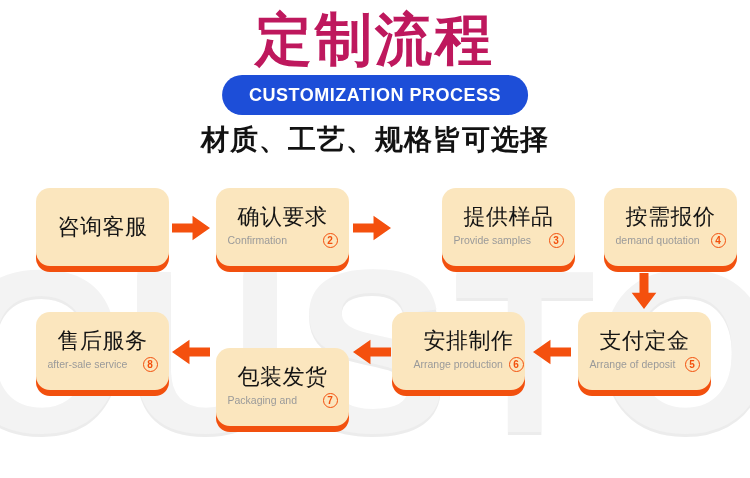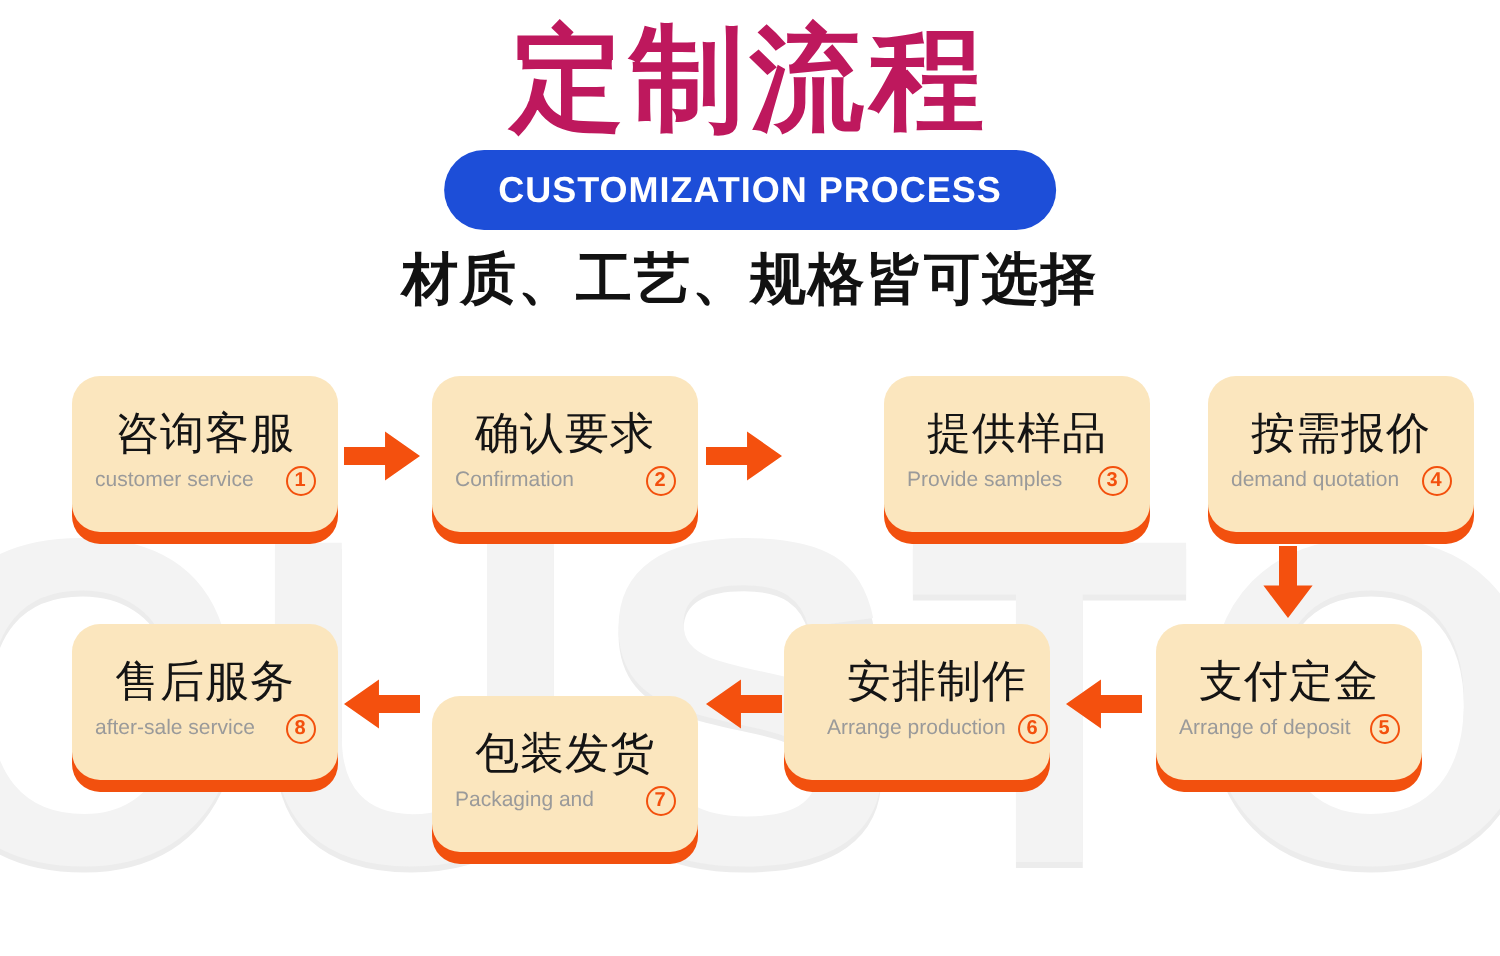--- a/index.html
+++ b/index.html
@@ -94,24 +94,20 @@
 <div class="canvas">
 
   <div class="watermark">CUSTO</div>
 
   <div class="main-title">定制流程</div>
   <div class="badge">CUSTOMIZATION PROCESS</div>
   <div class="subtitle">材质、工艺、规格皆可选择</div>
 
   <div class="card pos-1">
     <div class="card-cn">咨询客服</div>
-    <div class="card-en-row">
-      <span class="card-en">customer service</span>
-      <span class="num-circle">1</span>
-    </div>
   </div>
   <div class="arrow ar-1"></div>
 
   <div class="card pos-2">
     <div class="card-cn">确认要求</div>
     <div class="card-en-row">
       <span class="card-en">Confirmation</span>
       <span class="num-circle">2</span>
     </div>
   </div>

